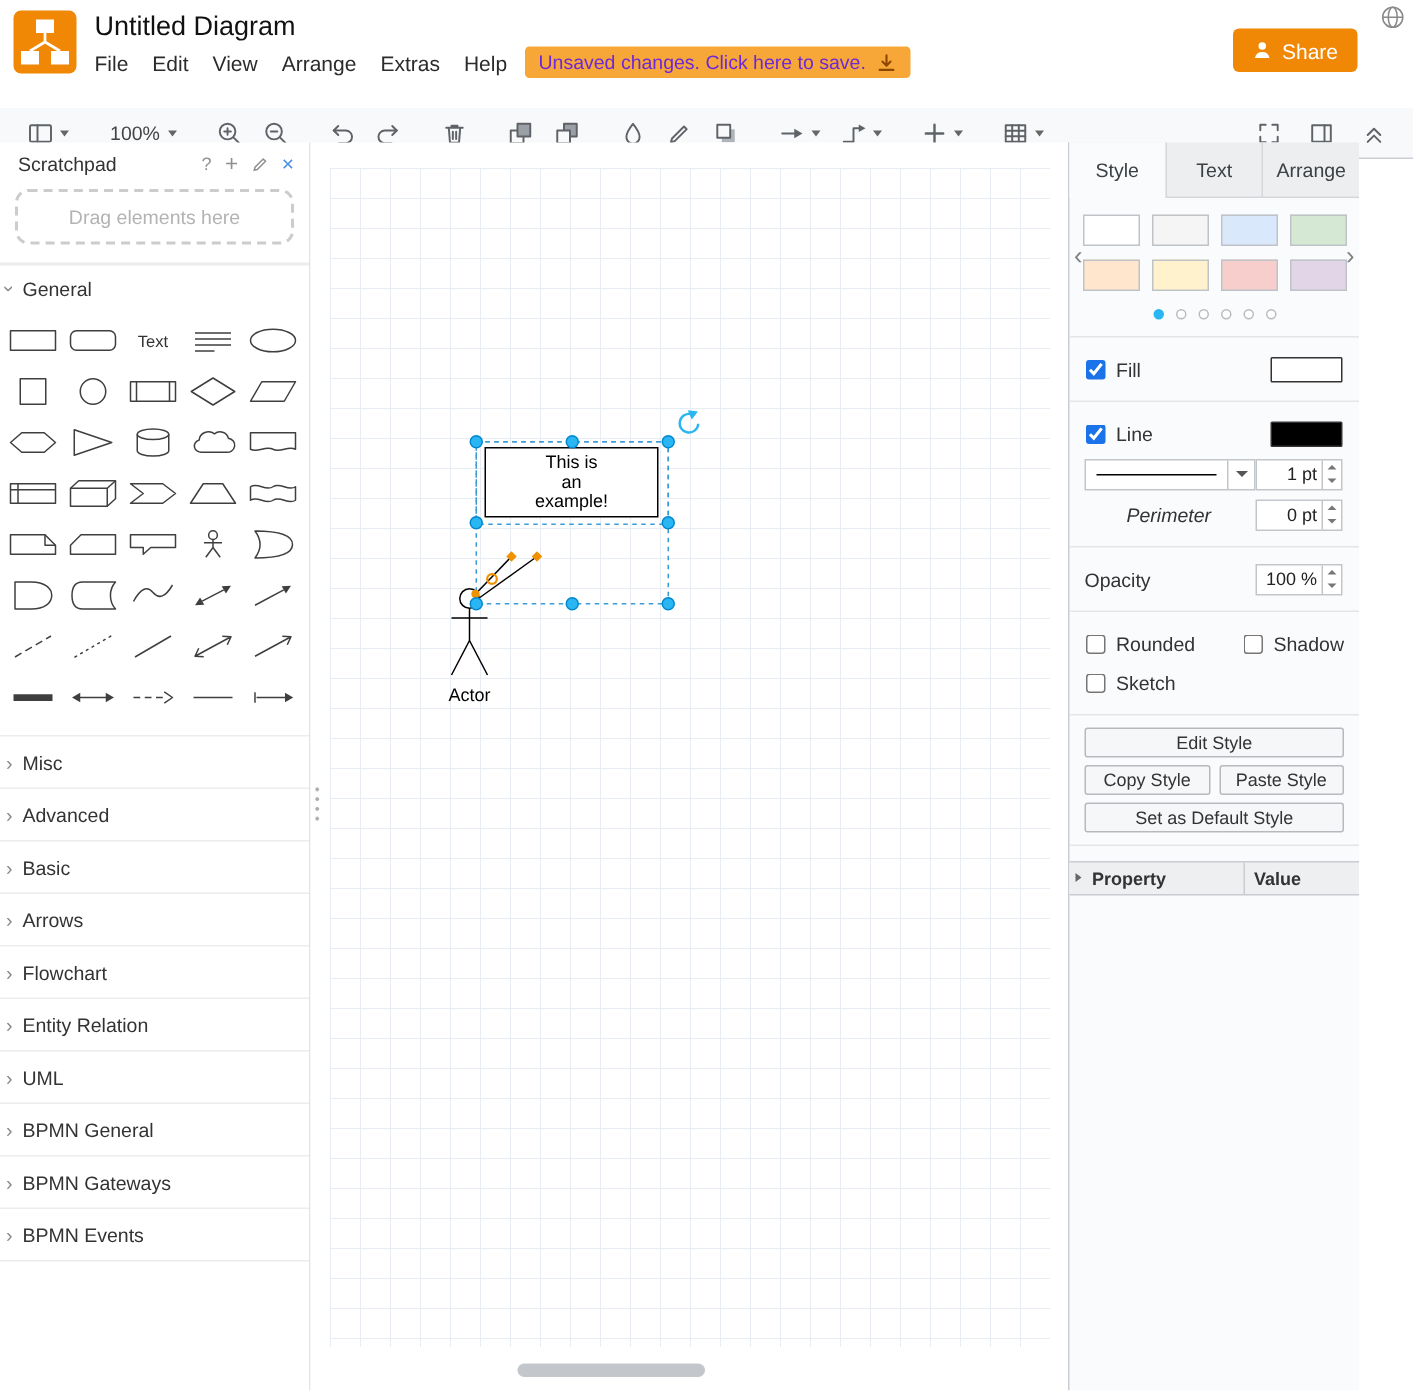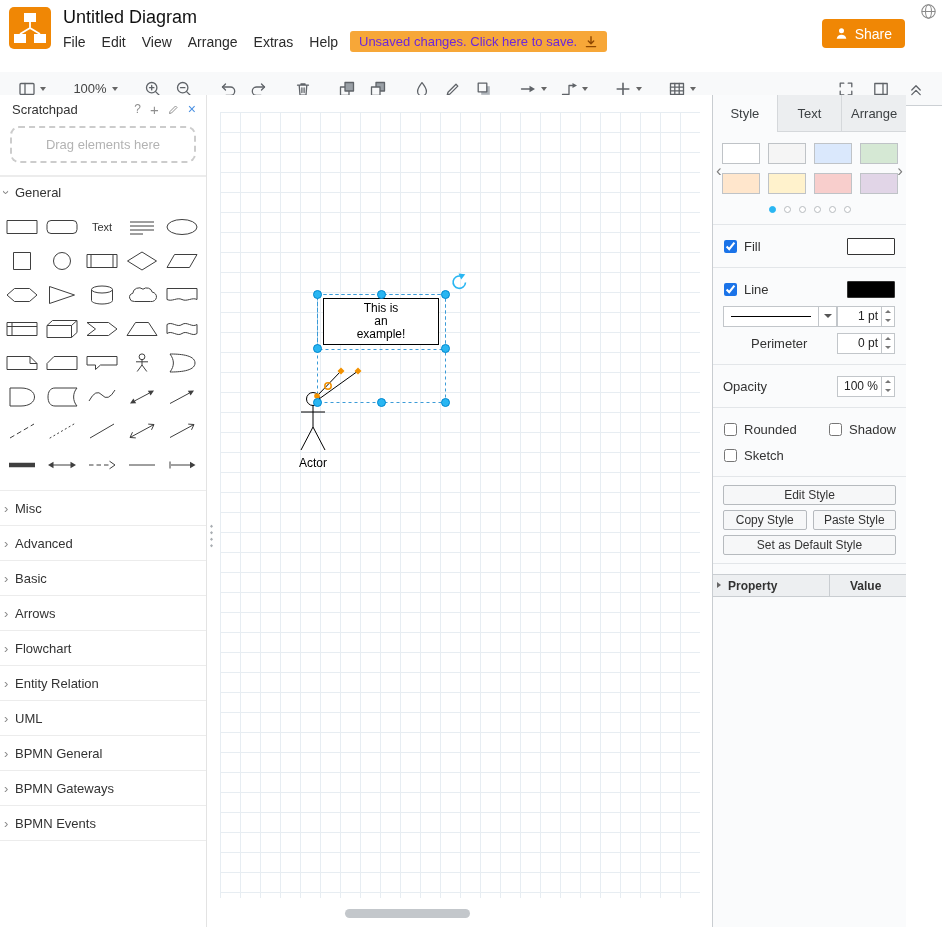--- a/index.html
+++ b/index.html
@@ -93,21 +93,21 @@
   .swatch-grid{display:grid;grid-template-columns:repeat(4,38px);gap:9px 8px;justify-content:center;}
   .swatch{height:21px;border:1px solid #bfc3c7;box-sizing:border-box;}
   .dots{display:flex;justify-content:center;gap:8px;margin:12px 0 2px;}
   .dot{width:7px;height:7px;border-radius:50%;background:#fff;border:1px solid #b7bbbf;box-sizing:border-box;}
   .dot.active{background:#29b6f2;border-color:#29b6f2;}
   .frow{display:flex;align-items:center;height:26px;}
   .frow input[type="checkbox"]{width:13px;height:13px;accent-color:#1a73e8;margin:0 7px 0 1px;}
   .cbg{display:flex;align-items:center;}
   .cbg.w1{width:106px;}
   .chip{margin-left:auto;width:48px;height:17px;border:1px solid #333;border-radius:1px;margin-right:1px;box-sizing:border-box;}
-  .label-indent{padding-left:28px;}
+  .label-indent{padding-left:28px;font-style:italic;}
   .numbox{margin-left:auto;display:flex;width:58px;height:21px;border:1px solid #c2c6ca;background:#fff;
           box-sizing:border-box;margin-right:1px;}
   .numbox input{flex:1;min-width:0;border:none;outline:none;font-size:12px;text-align:right;
           padding:0 3px;color:#222;background:transparent;}
   .spin{width:12px;border-left:1px solid #c2c6ca;display:flex;flex-direction:column;}
   .spin i{flex:1;display:flex;align-items:center;justify-content:center;}
   .spin i::before{content:"";width:0;height:0;border-left:3px solid transparent;border-right:3px solid transparent;}
   .spin .up::before{border-bottom:3.5px solid #777;}
   .spin .down::before{border-top:3.5px solid #777;}
   .stylebox{display:flex;align-items:center;width:140px;height:21px;border:1px solid #c2c6ca;background:#fff;box-sizing:border-box;}
@@ -116,21 +116,21 @@
   .btn{height:20px;background:#f6f7f8;border:1px solid #b6babe;border-radius:2px;font-size:12px;color:#333;
        display:flex;align-items:center;justify-content:center;font-family:inherit;}
   .btn.full{width:100%;}
   .btn.half{flex:1;}
   .btn-row{display:flex;gap:6px;margin-top:5px;}
   .prop-header{display:flex;height:21px;margin-top:10px;border-top:1px solid #c9cdd1;border-bottom:1px solid #c9cdd1;
        background:#edeff1;font-size:12px;font-weight:bold;color:#333;align-items:center;}
   .prop-cell-prop{width:116px;padding-left:15px;position:relative;box-sizing:border-box;}
   .prop-chev{position:absolute;left:4px;top:50%;margin-top:-3.5px;width:0;height:0;
        border-top:3.5px solid transparent;border-bottom:3.5px solid transparent;border-left:4.5px solid #666;}
-  .prop-cell-val{flex:1;border-left:1px solid #c9cdd1;padding-left:20px;align-self:stretch;display:flex;align-items:center;}
+  .prop-cell-val{flex:1;border-left:1px solid #c9cdd1;padding-left:6px;align-self:stretch;display:flex;align-items:center;}
 </style>
 </head>
 <body>
 
 <div class="header" data-interactable="false">
   <div class="logo" data-interactable="false">
     <svg width="42" height="42" viewBox="0 0 42 42" data-interactable="false">
       <rect x="15" y="6" width="12" height="9" fill="#fff"></rect>
       <path d="M21 15 V21 M21 21 L11 27 M21 21 L31 27" stroke="#fff" stroke-width="1.8" fill="none"></path>
       <rect x="5" y="27" width="12" height="9" fill="#fff"></rect>

